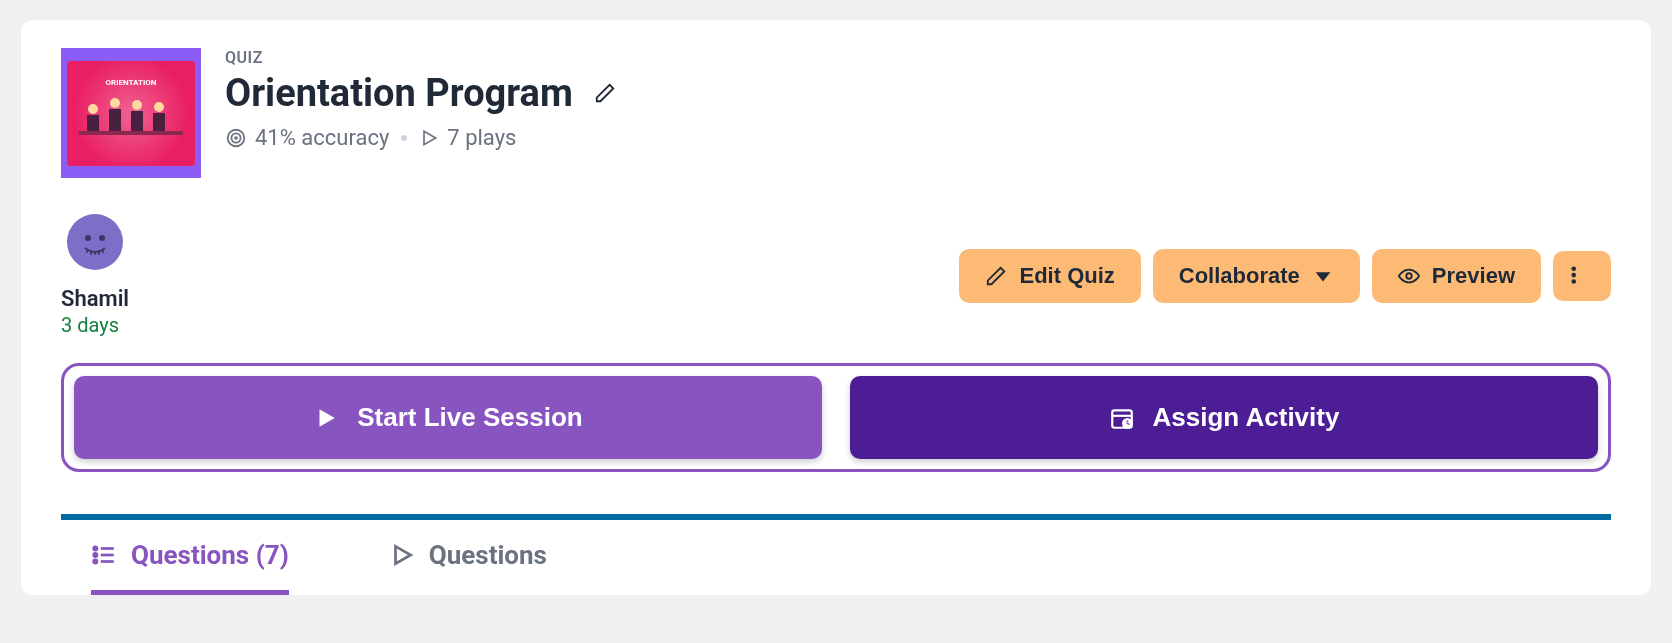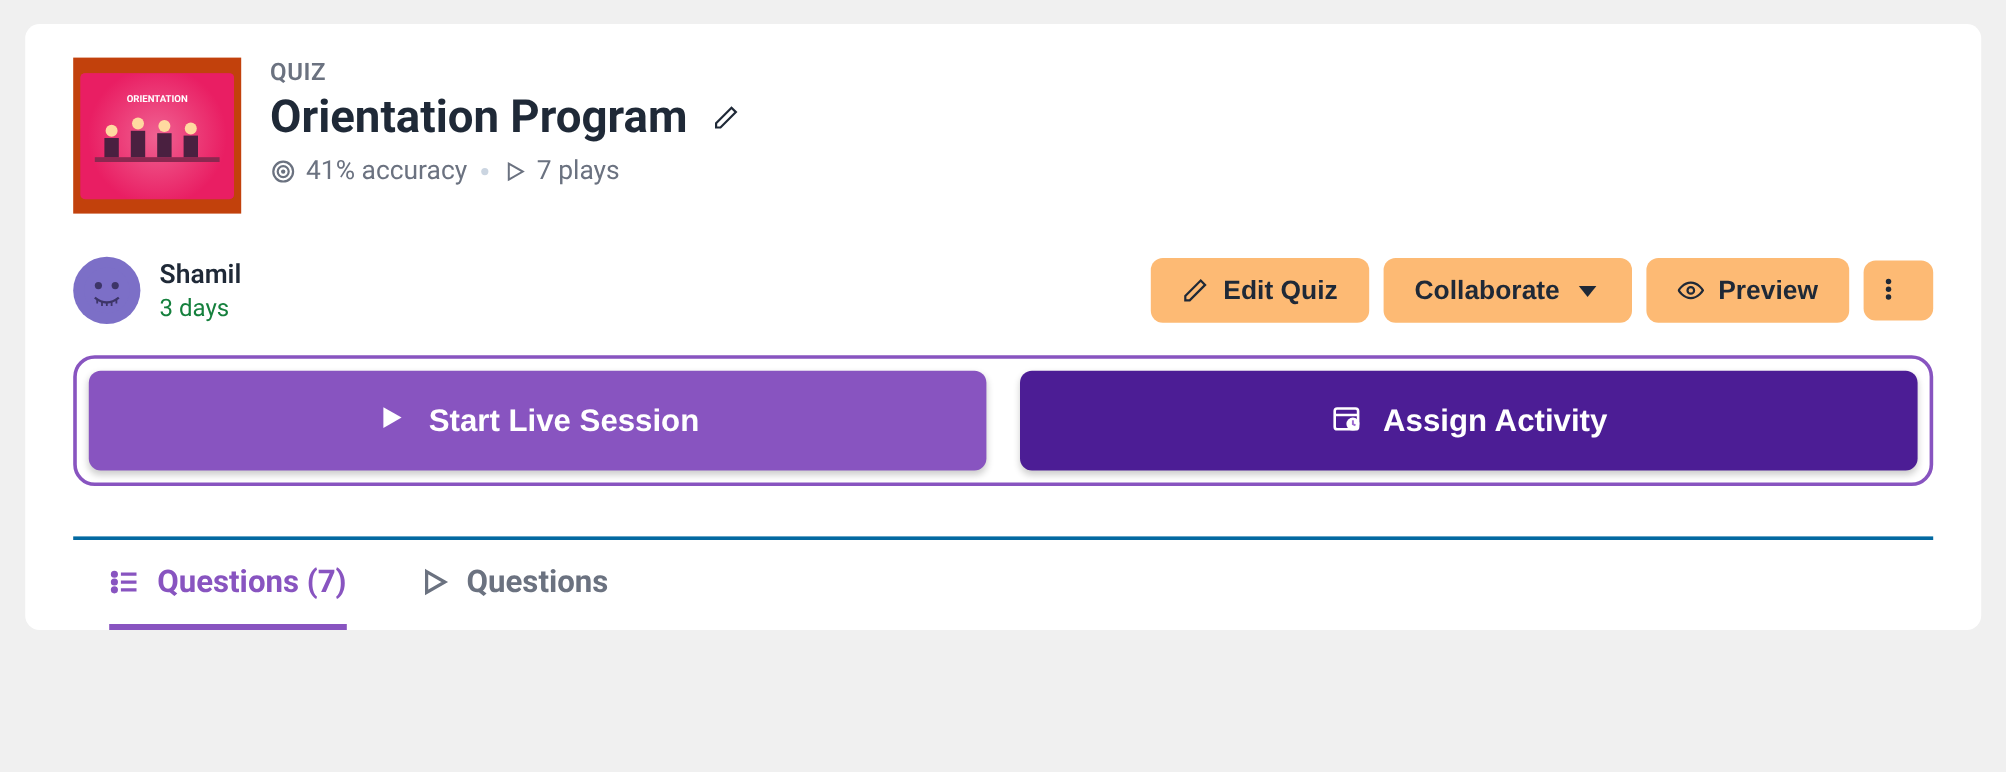--- a/index.html
+++ b/index.html
@@ -16,21 +16,21 @@
     margin: 0 auto;
   }
   .header-row {
     display: flex;
     align-items: flex-start;
     gap: 24px;
   }
   .thumb {
     width: 140px;
     height: 130px;
-    background: #c2410c;
+    background: #8b5cf6;
     display: flex;
     align-items: center;
     justify-content: center;
     flex-shrink: 0;
   }
   .thumb-inner {
     width: 128px;
     height: 105px;
     background: linear-gradient(135deg,#e91e63 0%,#d81b60 100%);
     border-radius: 4px;
@@ -38,21 +38,21 @@
     overflow: hidden;
   }
   .thumb-inner::before{
     content:""; position:absolute; inset:0;
     background: radial-gradient(circle at center,#f06292 0%,#e91e63 70%);
   }
   .thumb-inner svg{position:absolute;inset:0;}
   .meta { flex: 1; }
   .type-label {
     color: #6b7280;
-    font-size: 20px;
+    font-size: 16px;
     font-weight: 600;
     letter-spacing: 0.5px;
     margin-bottom: 4px;
   }
   .title-row {
     display: flex;
     align-items: center;
     gap: 16px;
     margin-bottom: 10px;
   }
@@ -71,21 +71,21 @@
     gap: 12px;
     color: #6b7280;
     font-size: 22px;
   }
   .stat { display:flex; align-items:center; gap:8px; }
   .dot { width:6px;height:6px;border-radius:50%;background:#cbd5e1; }
   .author-row {
     display:flex;align-items:center;justify-content:space-between;
     margin-top: 36px;
   }
-  .author-left{display:flex;align-items:center;gap:16px;}
+  .author-left{display:flex;align-items:center;gap:16px;flex-direction:column;}
   .avatar{
     width:56px;height:56px;border-radius:50%;
     background:#7c6fc7;
     display:flex;align-items:center;justify-content:center;
   }
   .avatar svg{width:40px;height:40px;}
   .author-name{font-size:22px;font-weight:600;color:#1f2937;}
   .author-time{font-size:20px;color:#15803d;margin-top:2px;}
   .action-buttons{display:flex;gap:12px;align-items:center;}
   .btn{
@@ -97,28 +97,28 @@
   .btn svg{width:22px;height:22px;}
   .btn-icon-only{padding:14px 18px;}
   .cta-wrap{
     border:3px solid #8854c0;border-radius:18px;
     padding:10px;margin-top:26px;
     display:flex;gap:28px;
   }
   .cta-btn{
     flex:1;background:#8854c0;color:#fff;border:none;border-radius:10px;
     padding:26px;font-size:26px;font-weight:700;
-    display:flex;justify-content:center;gap:18px;
+    display:flex;align-items:center;justify-content:center;gap:18px;
     cursor:pointer;box-shadow:0 3px 6px rgba(0,0,0,0.2);
   }
   .cta-btn.secondary{background:#4c1d95;}
   .cta-btn svg{width:26px;height:26px;fill:#fff;}
   .tabs{
-    display:flex;gap:60px;margin-top:42px;
-    border-top:3px solid #0369a1;
+    display:flex;gap:100px;margin-top:42px;
+    border-top:6px solid #0369a1;
     padding-left:30px;
   }
   .tab{
     display:flex;align-items:center;gap:14px;
     padding:20px 0 20px 0;
     font-size:26px;font-weight:700;
     cursor:pointer;
     border-bottom:5px solid transparent;
     color:#6b7280;
   }

